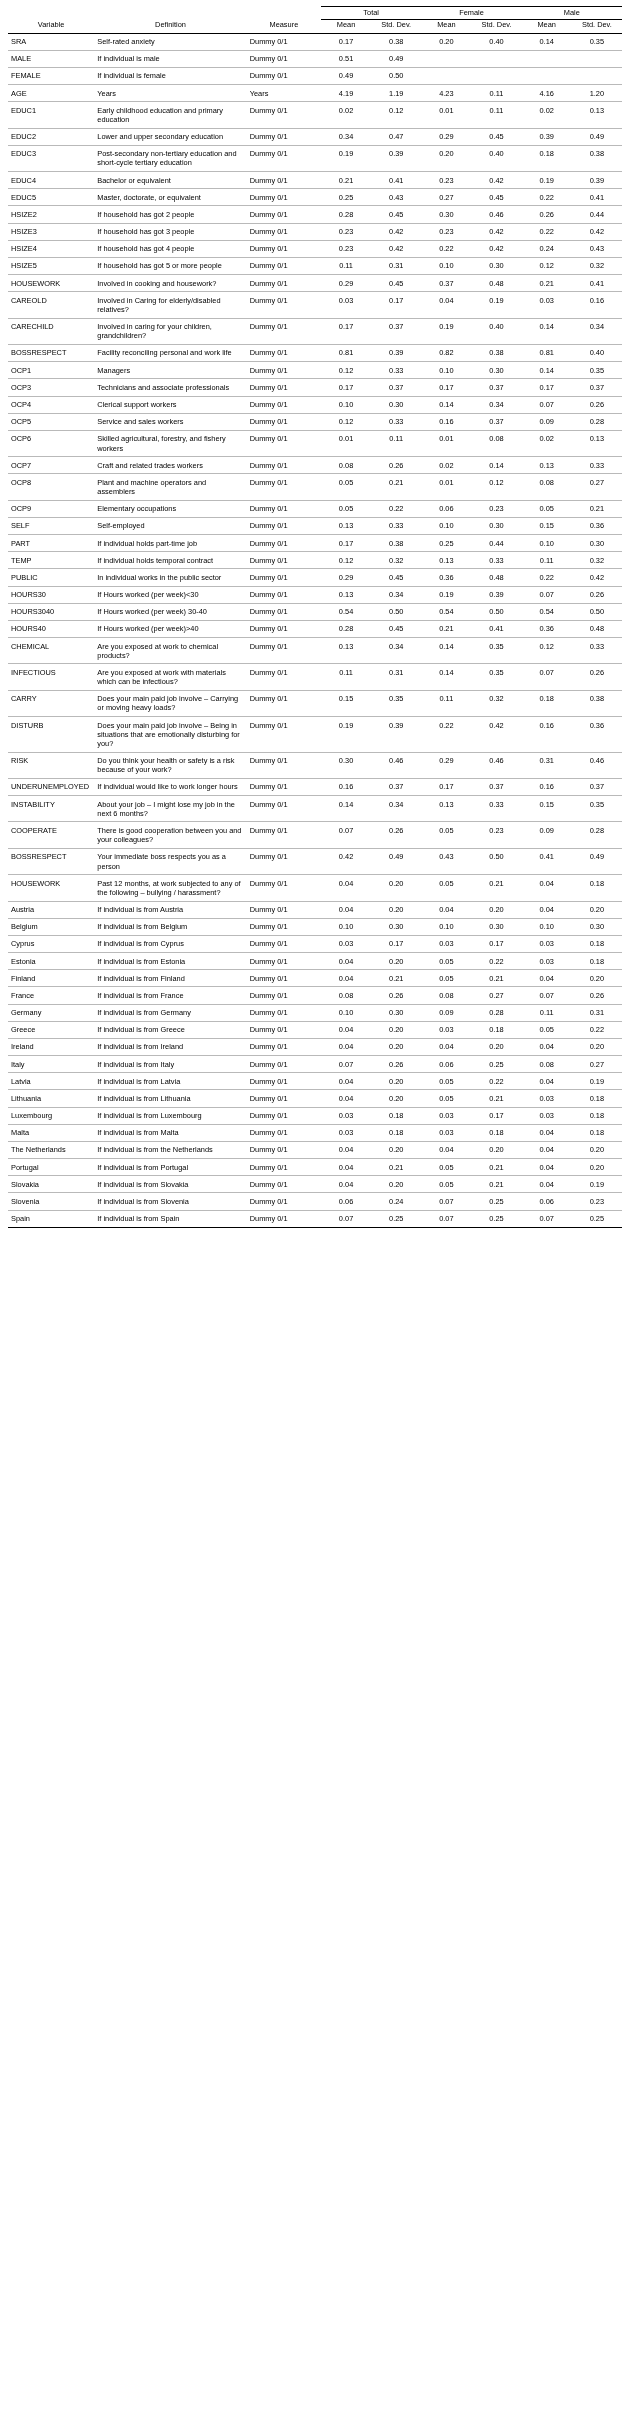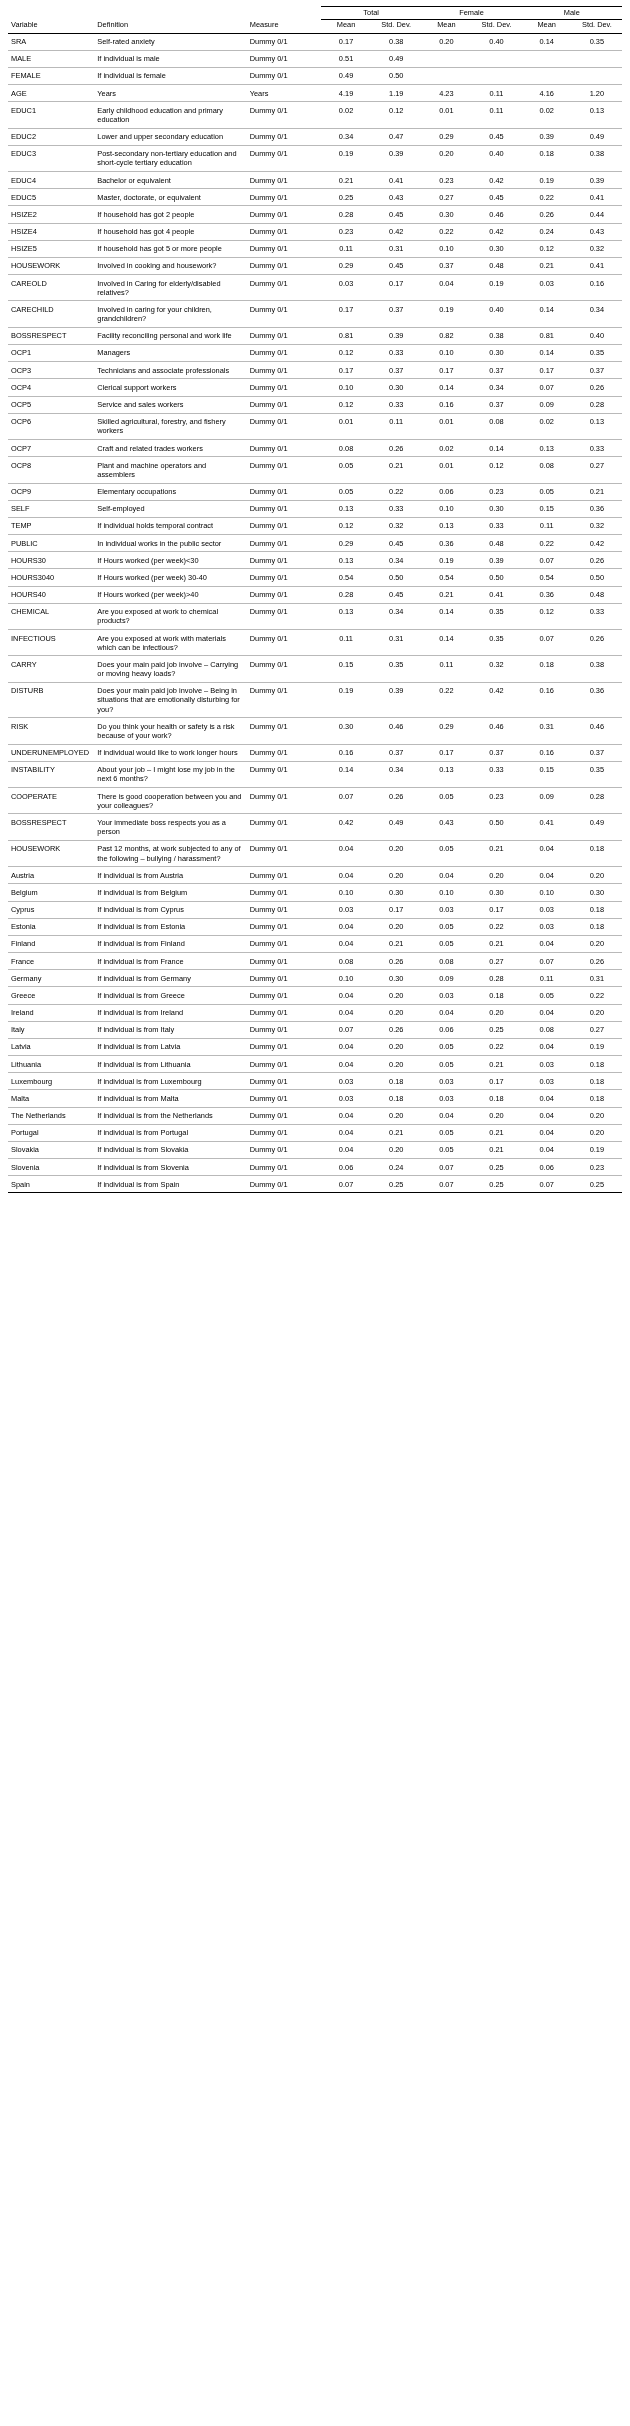--- a/index.html
+++ b/index.html
@@ -44,21 +44,21 @@
   }
   tr.grp th.blank { border: none; }
 
   
   tr.hdr th {
     font-weight: normal;
     font-size: 7.4px;
     padding: 1px 3px 3px 3px;
     vertical-align: bottom;
     border-bottom: 0.9px solid #000;
-    text-align: left;
+    text-align: center;
     line-height: 1.15;
   }
   tr.hdr th.num { text-align: center; }
 
   tr.toprule th { border-top: 0.9px solid #000; }
 
   tbody tr td {
     padding: 3.5px 3px 3.5px 3px;
     vertical-align: top;
     border-bottom: 0.5px solid #b9b9b9;
@@ -208,20 +208,31 @@
           <td>If household has got 2 people</td>
           <td>Dummy 0/1</td>
           <td class="num">0.28</td>
           <td class="num">0.45</td>
           <td class="num">0.30</td>
           <td class="num">0.46</td>
           <td class="num">0.26</td>
           <td class="num">0.44</td>
         </tr>
         <tr>
+          <td>HSIZE3</td>
+          <td>If household has got 3 people</td>
+          <td>Dummy 0/1</td>
+          <td class="num">0.23</td>
+          <td class="num">0.42</td>
+          <td class="num">0.23</td>
+          <td class="num">0.42</td>
+          <td class="num">0.22</td>
+          <td class="num">0.42</td>
+        </tr>
+        <tr>
           <td>HSIZE4</td>
           <td>If household has got 4 people</td>
           <td>Dummy 0/1</td>
           <td class="num">0.23</td>
           <td class="num">0.42</td>
           <td class="num">0.22</td>
           <td class="num">0.42</td>
           <td class="num">0.24</td>
           <td class="num">0.43</td>
         </tr>
@@ -373,20 +384,31 @@
           <td>Self-employed</td>
           <td>Dummy 0/1</td>
           <td class="num">0.13</td>
           <td class="num">0.33</td>
           <td class="num">0.10</td>
           <td class="num">0.30</td>
           <td class="num">0.15</td>
           <td class="num">0.36</td>
         </tr>
         <tr>
+          <td>PART</td>
+          <td>If individual holds part-time job</td>
+          <td>Dummy 0/1</td>
+          <td class="num">0.17</td>
+          <td class="num">0.38</td>
+          <td class="num">0.25</td>
+          <td class="num">0.44</td>
+          <td class="num">0.10</td>
+          <td class="num">0.30</td>
+        </tr>
+        <tr>
           <td>TEMP</td>
           <td>If individual holds temporal contract</td>
           <td>Dummy 0/1</td>
           <td class="num">0.12</td>
           <td class="num">0.32</td>
           <td class="num">0.13</td>
           <td class="num">0.33</td>
           <td class="num">0.11</td>
           <td class="num">0.32</td>
         </tr>

